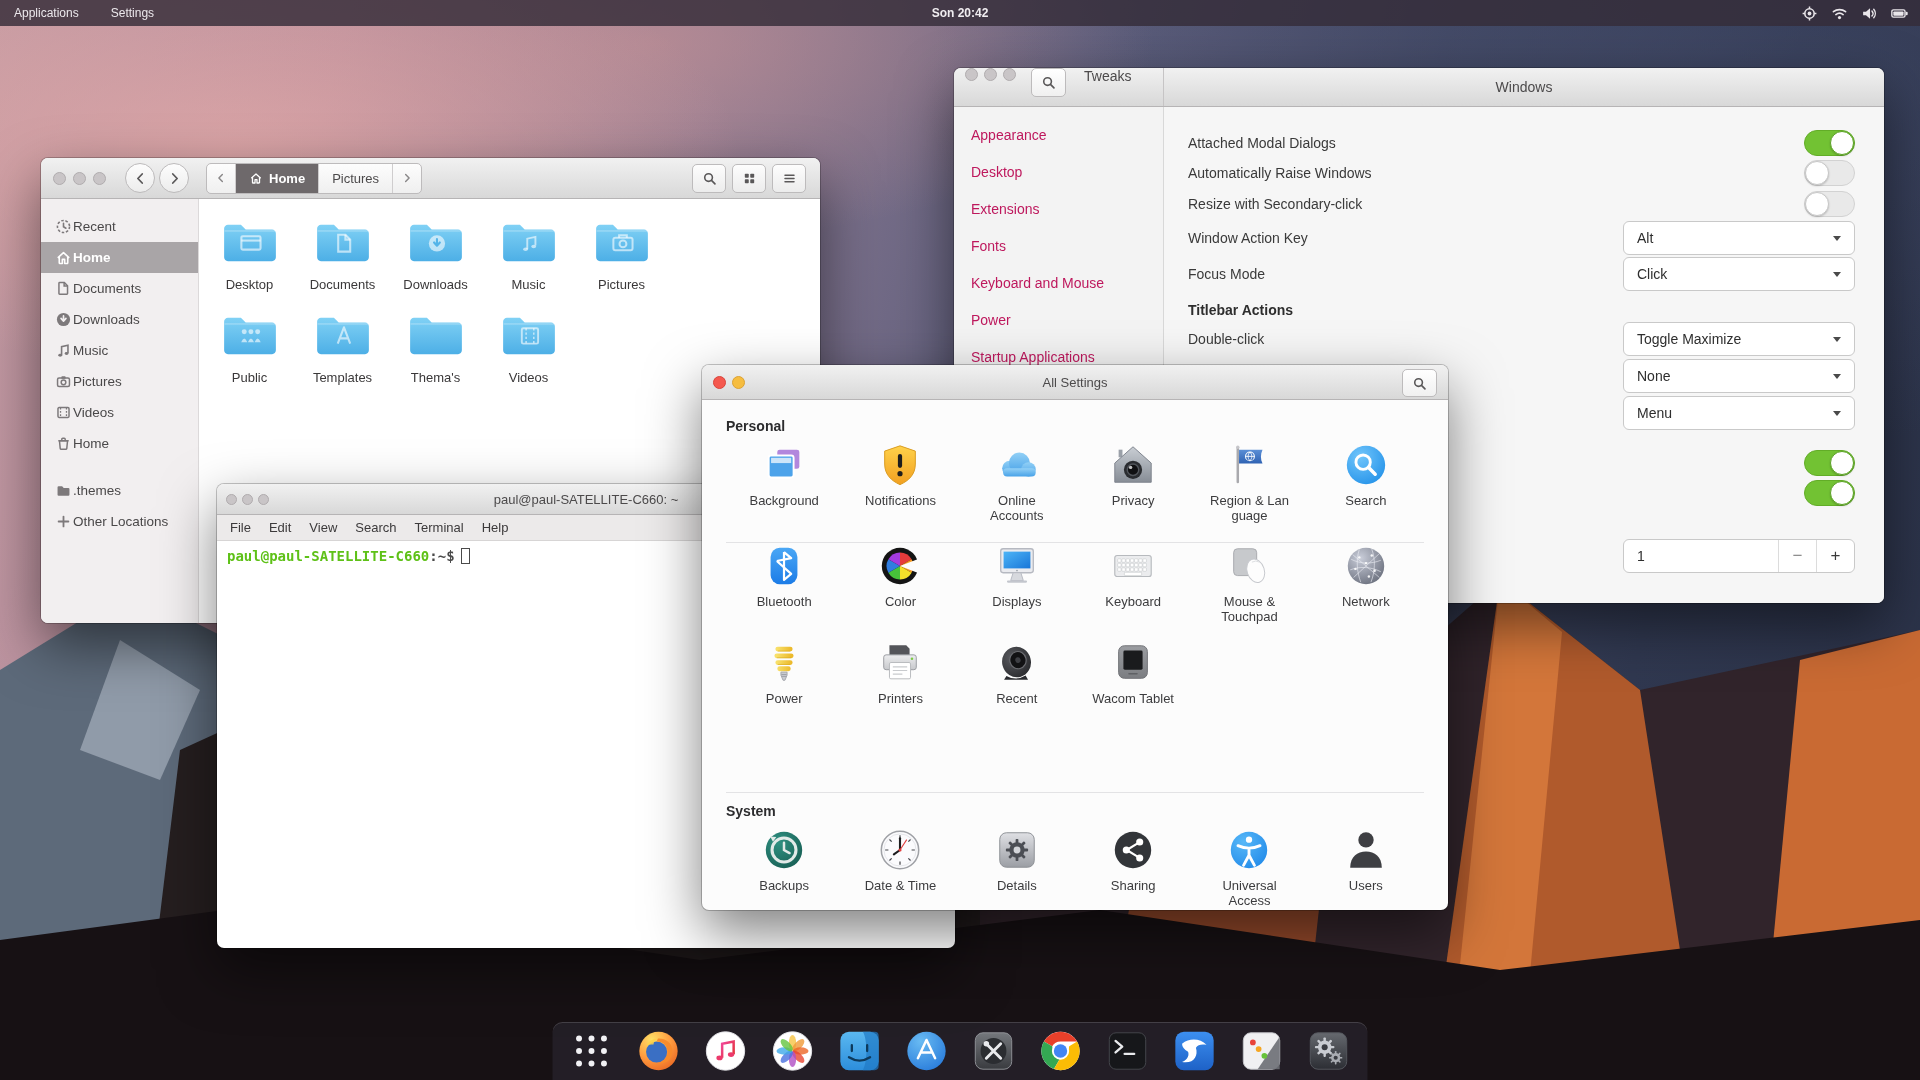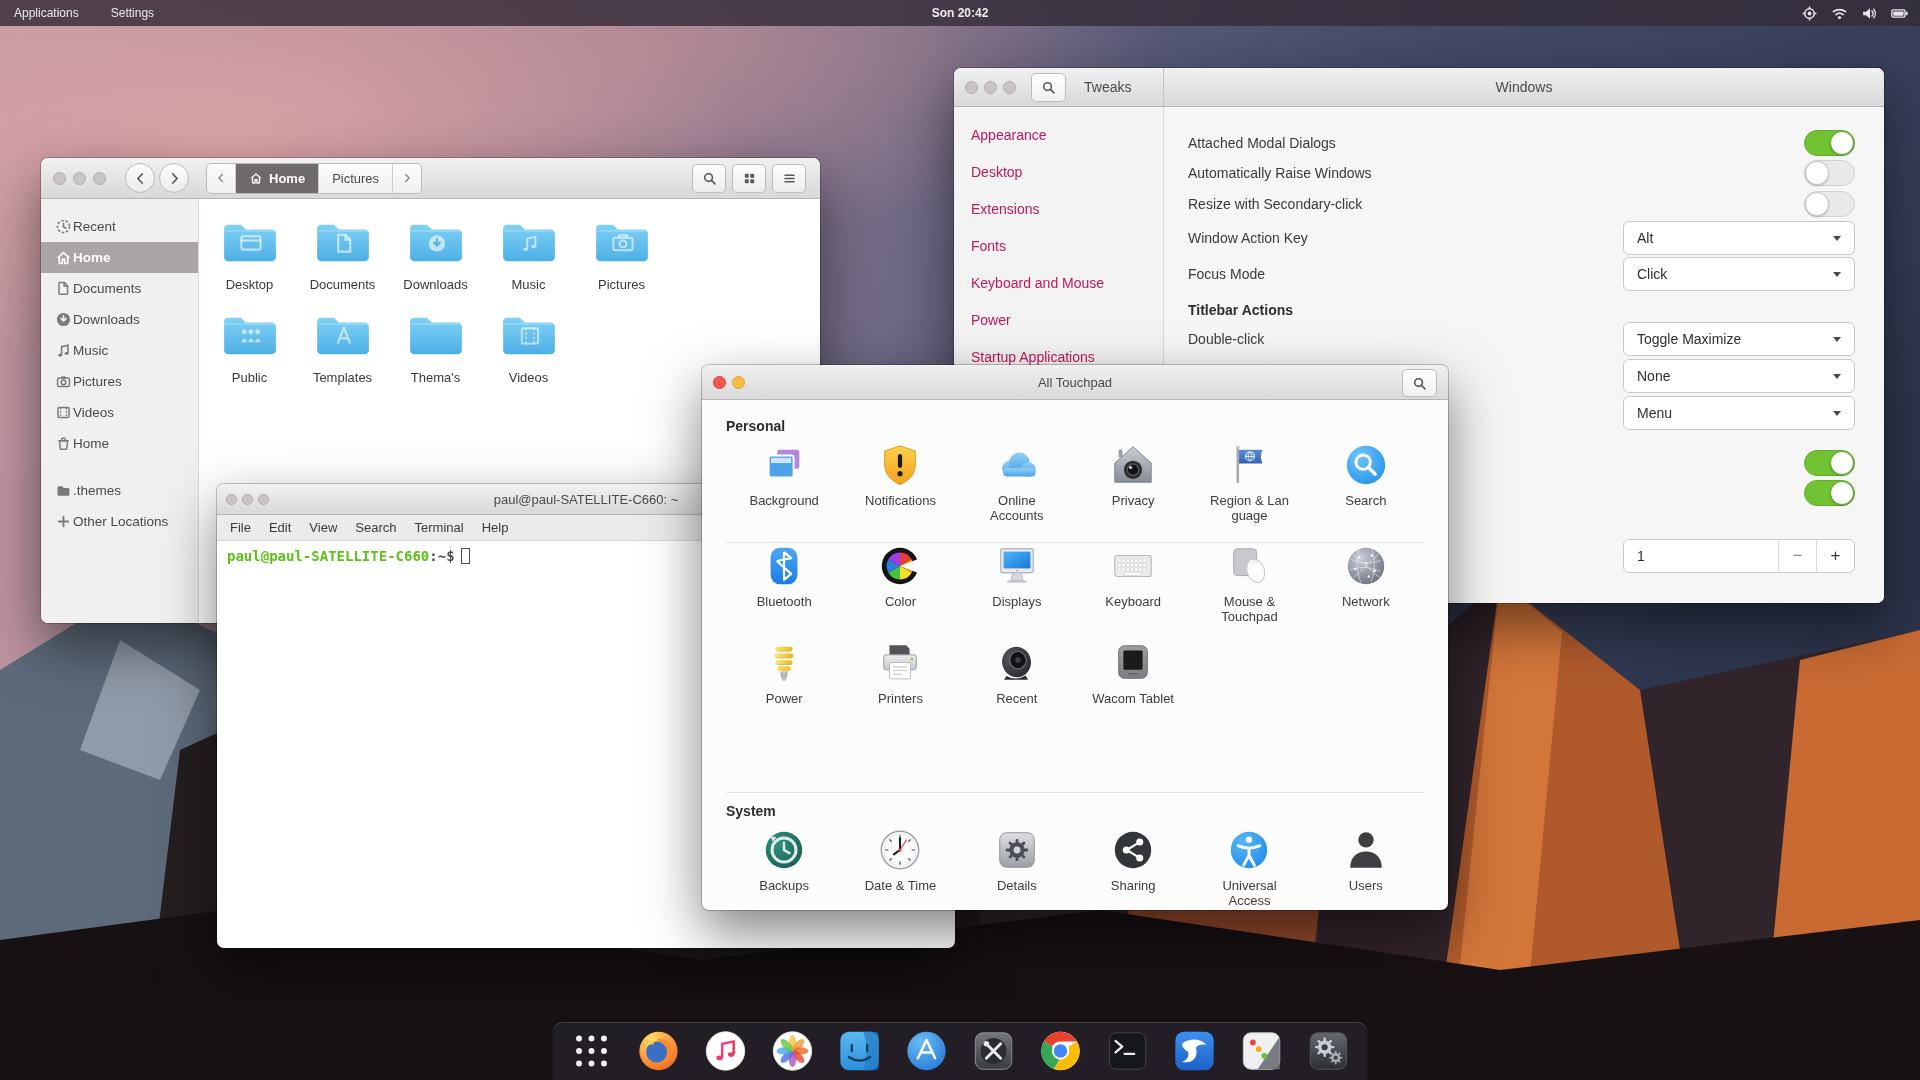--- a/index.html
+++ b/index.html
@@ -63,21 +63,21 @@
   .fm-side-item.gap{margin-top:16px;}
   .fm-main{flex:1;background:#fff;border-radius:0 0 7px 0;padding:20px 0 0 4px;box-sizing:border-box;}
   .fm-grid{display:flex;flex-wrap:wrap;width:480px;row-gap:20px;}
   .fm-tile{width:93px;display:flex;flex-direction:column;align-items:center;}
   .fm-tile .f-ic{width:60px;height:46px;}
   .fm-tile .f-label{margin-top:12px;font-size:13px;color:#3a3839;}
 
   
   #tweaks{left:954px;top:68px;width:930px;height:535px;background:#f6f6f6;z-index:20;}
   #tweaks .titlebar{height:38px;}
-  .tw-tb-left{width:210px;height:100%;display:flex;align-items:center;gap:6px;padding-left:11px;
+  .tw-tb-left{width:210px;height:100%;display:flex;align-items:flex-start;gap:6px;padding-left:11px;
     box-sizing:border-box;border-right:1px solid #c6c4c5;}
   .tw-search-btn{width:33px;height:27px;margin-left:9px;border-radius:5px;background:linear-gradient(#fff,#f0f0f0);
     border:1px solid #bdbbbc;display:flex;align-items:center;justify-content:center;color:#5a5859;}
   .tw-search-btn .ic{width:15px;height:15px;}
   .tw-tb-title{margin-left:12px;font-size:14px;color:#4c4a4b;}
   .tw-tb-right{flex:1;text-align:center;font-size:14px;color:#4c4a4b;}
   .tw-body{display:flex;height:496px;}
   .tw-sidebar{width:210px;background:#f3f3f3;border-right:1px solid #d8d8d8;border-radius:0 0 0 7px;
     padding-top:9px;box-sizing:border-box;}
   .tw-side-item{height:37px;display:flex;align-items:center;padding-left:17px;font-size:14px;color:#be185d;}
@@ -668,21 +668,21 @@
     </div>
   <div class="term-content">
     <span class="term-user">paul@paul-SATELLITE-C660</span><span class="term-suffix">:~$</span><span class="term-cursor"></span>
   </div>
 </div>
 
 <div class="window" id="settings">
   <div class="titlebar">
     <span class="tl red"></span>
     <span class="tl yellow"></span>
-    <span class="win-title">All Touchpad</span>
+    <span class="win-title">All Settings</span>
     <span class="as-search-btn">
         <span class="ic">
           <svg viewBox="0 0 16 16" xmlns="http://www.w3.org/2000/svg">
             <circle cx="7" cy="7" r="4.1" fill="none" stroke="currentColor" stroke-width="1.7"></circle>
             <path d="M10.1 10.1 13.8 13.8" stroke="currentColor" stroke-width="1.8" stroke-linecap="round"></path>
           </svg>
         </span>
       </span>
   </div>
   <div class="as-body">

